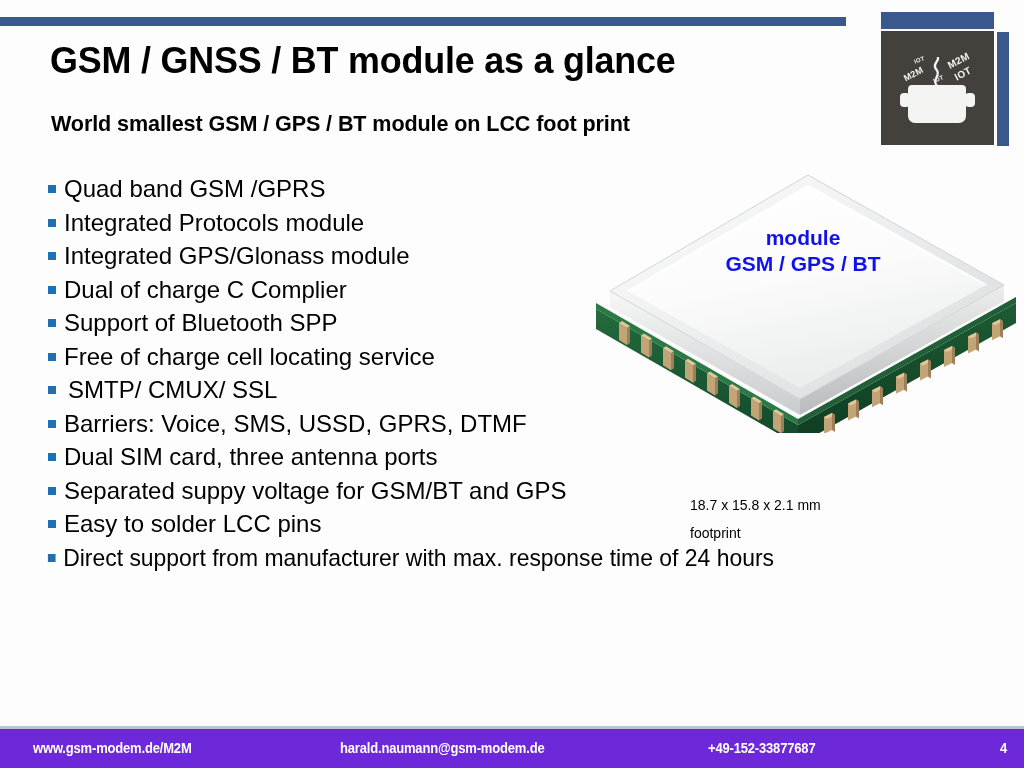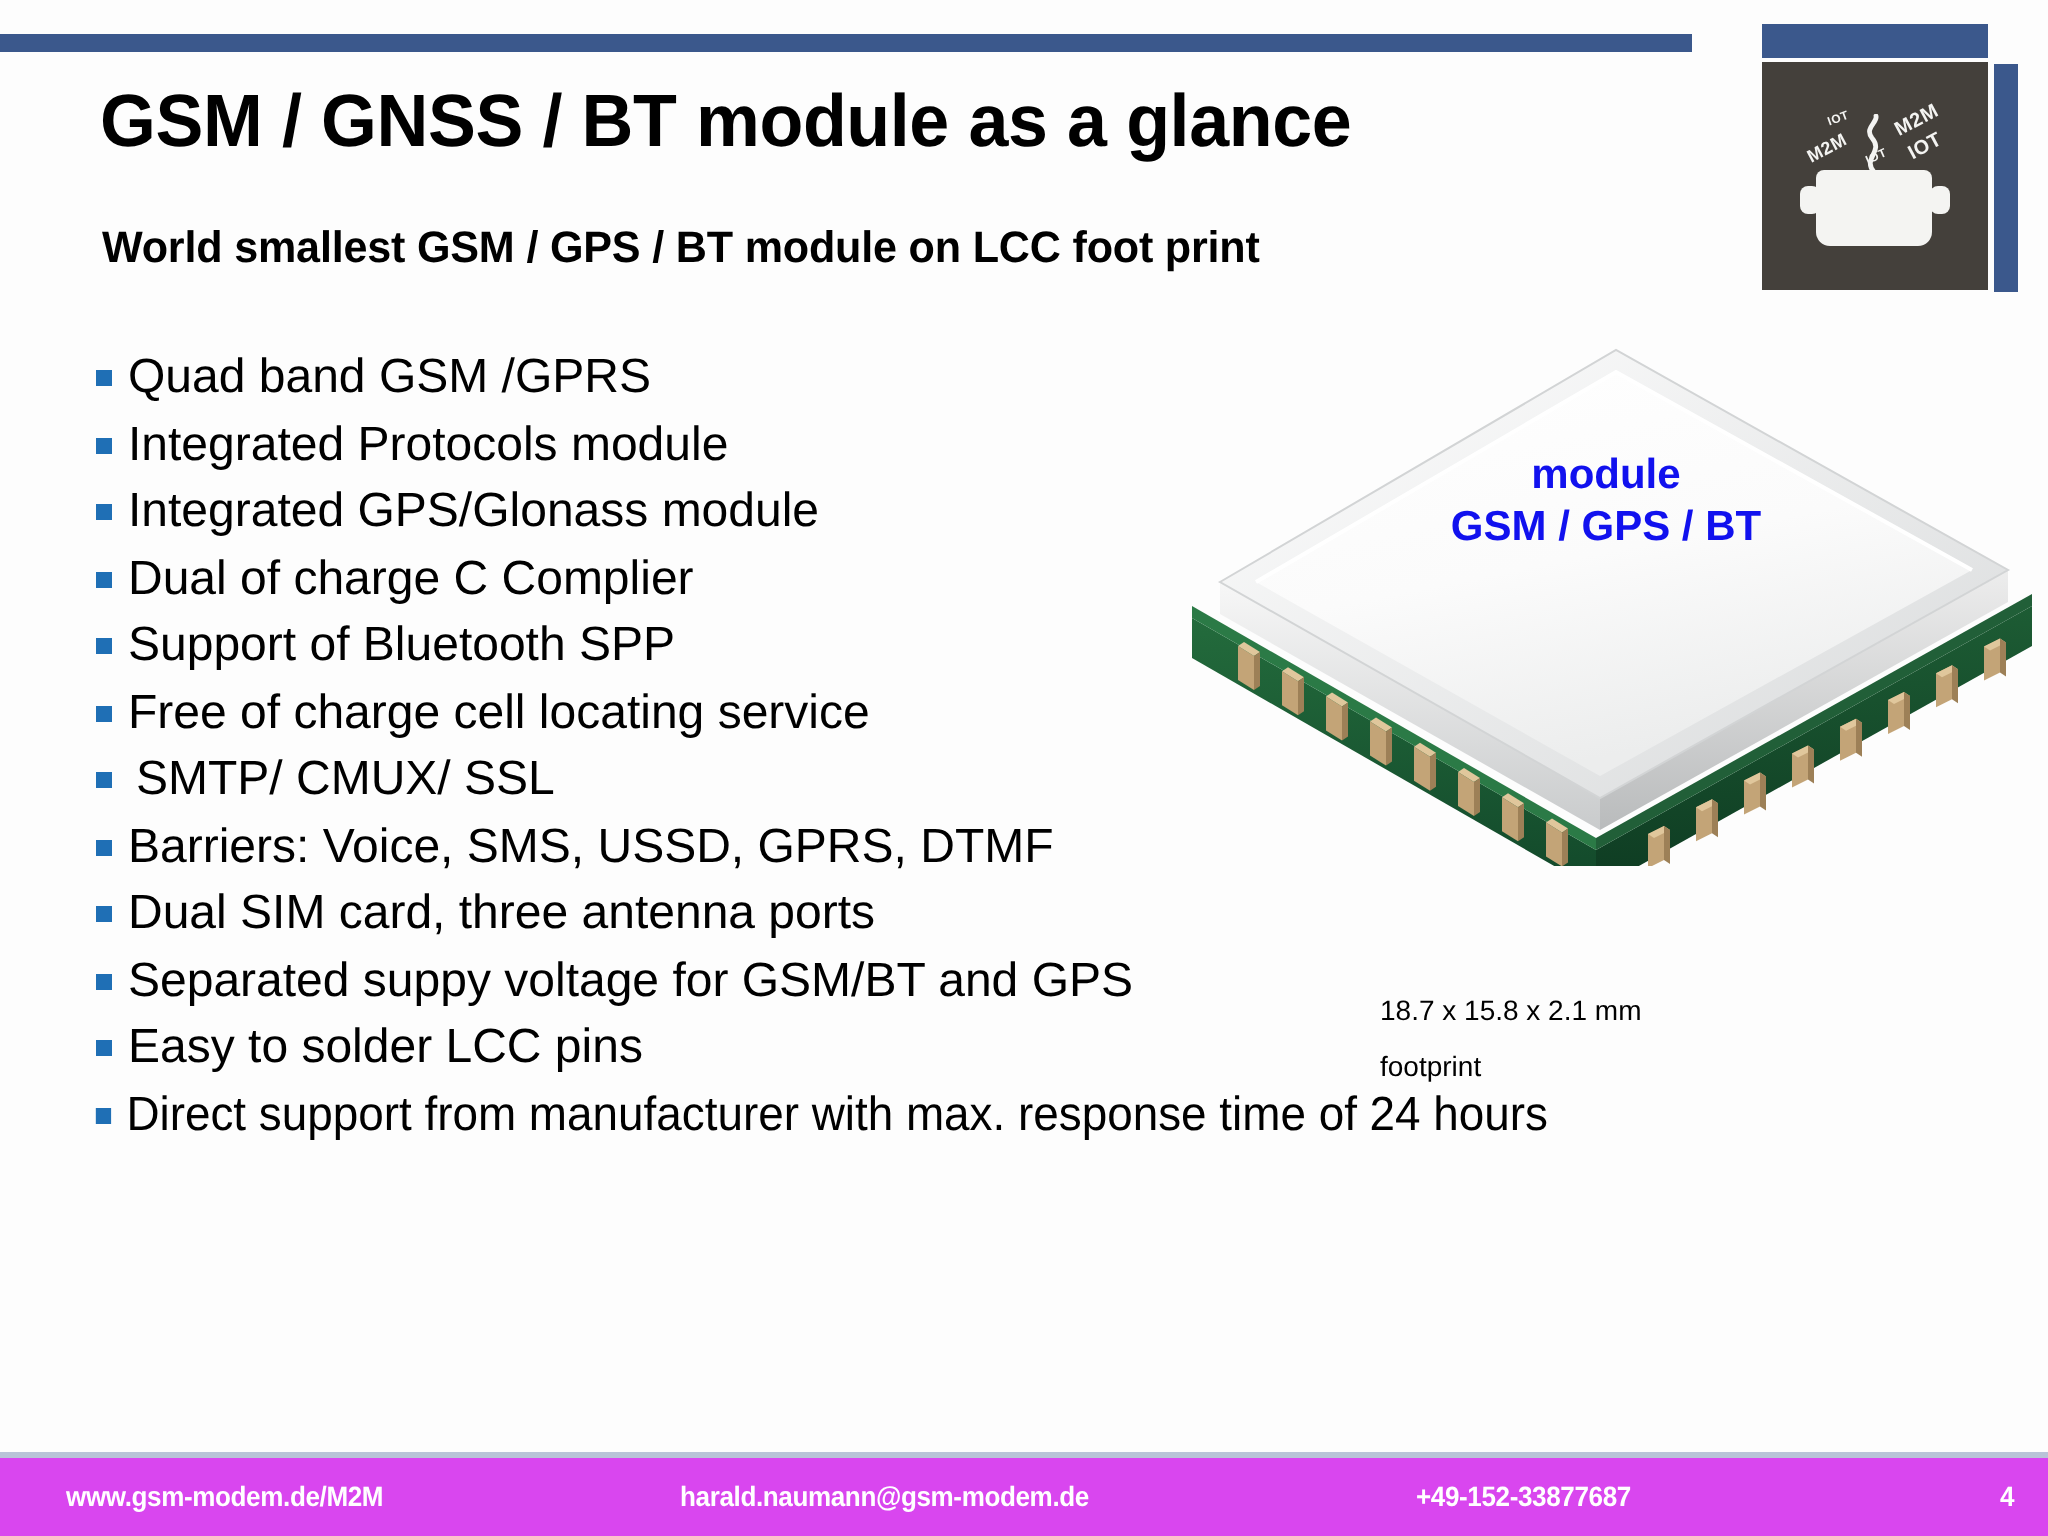--- a/index.html
+++ b/index.html
@@ -192,21 +192,21 @@
     width: 1024px;
     height: 3px;
     background: #b9c3d8;
   }
   .footer {
     position: absolute;
     left: 0;
     top: 729px;
     width: 1024px;
     height: 39px;
-    background: #d946ef;
+    background: #6d28d9;
   }
   .footer span {
     position: absolute;
     top: 11px;
     color: #ffffff;
     font-size: 14px;
     font-weight: bold;
     letter-spacing: -0.2px;
     transform: scaleX(0.93);
     transform-origin: left center;

